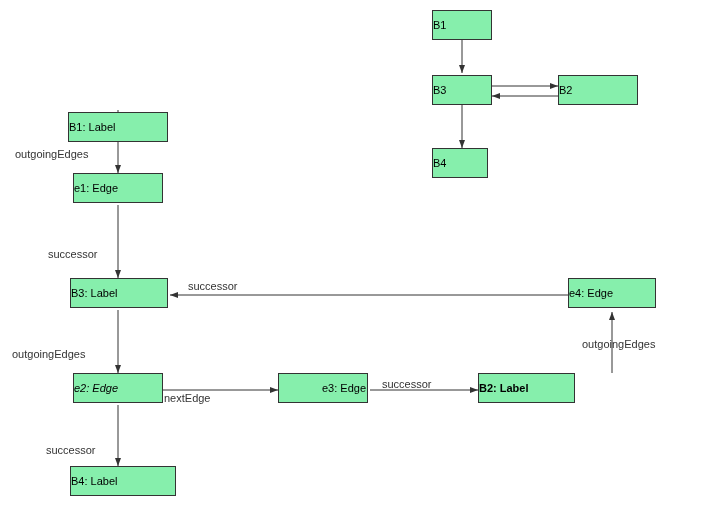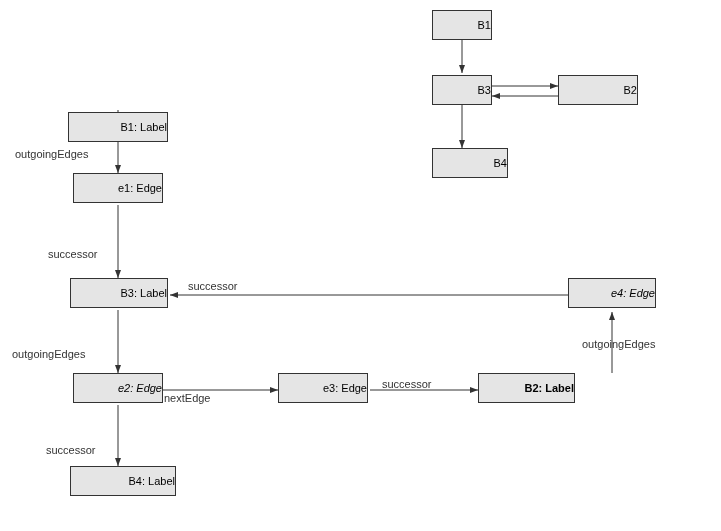--- a/index.html
+++ b/index.html
@@ -13,24 +13,24 @@
       position: relative;
     }
     .diagram-container {
       position: relative;
       width: 721px;
       height: 531px;
     }
     .node {
       position: absolute;
       border: 1px solid #333;
-      background: #e5e5e5;
+      background: #86efac;
       display: flex;
       align-items: center;
-      justify-content: flex-end;
+      justify-content: flex-start;
       text-align: center;
     }
     .label-text {
       font-size: 11px;
     }
     svg.arrows {
       position: absolute;
       top: 0; left: 0;
       width: 721px;
       height: 531px;
@@ -82,34 +82,34 @@
 
   <div class="node" style="left:432px; top:10px; width:60px; height:30px;">
     <span class="label-text">B1</span>
   </div>
   <div class="node" style="left:432px; top:75px; width:60px; height:30px;">
     <span class="label-text">B3</span>
   </div>
   <div class="node" style="left:558px; top:75px; width:80px; height:30px;">
     <span class="label-text">B2</span>
   </div>
-  <div class="node" style="left:432px; top:148px; width:76px; height:30px;">
+  <div class="node" style="left:432px; top:148px; width:56px; height:30px;">
     <span class="label-text">B4</span>
   </div>
 
   <div class="node" style="left:68px; top:80px; width:100px; height:30px;margin-top:32px;">
     <span class="label-text">B1: Label</span>
   </div>
   <div class="node" style="left:73px; top:173px; width:90px; height:30px;">
     <span class="label-text">e1: Edge</span>
   </div>
   <div class="node" style="left:70px; top:278px; width:98px; height:30px;">
     <span class="label-text">B3: Label</span>
   </div>
-  <div class="node" style="left:568px; top:278px; width:88px; height:30px;font-style:italic;">
+  <div class="node" style="left:568px; top:278px; width:88px; height:30px;">
     <span class="label-text">e4: Edge</span>
   </div>
   <div class="node" style="left:73px; top:373px; width:90px; height:30px;font-style:italic;">
     <span class="label-text">e2: Edge</span>
   </div>
   <div class="node" style="left:278px; top:373px; width:90px; height:30px;padding-left:43px;">
     <span class="label-text">e3: Edge</span>
   </div>
   <div class="node" style="left:478px; top:373px; width:97px; height:30px;font-weight:bold;">
     <span class="label-text">B2: Label</span>

